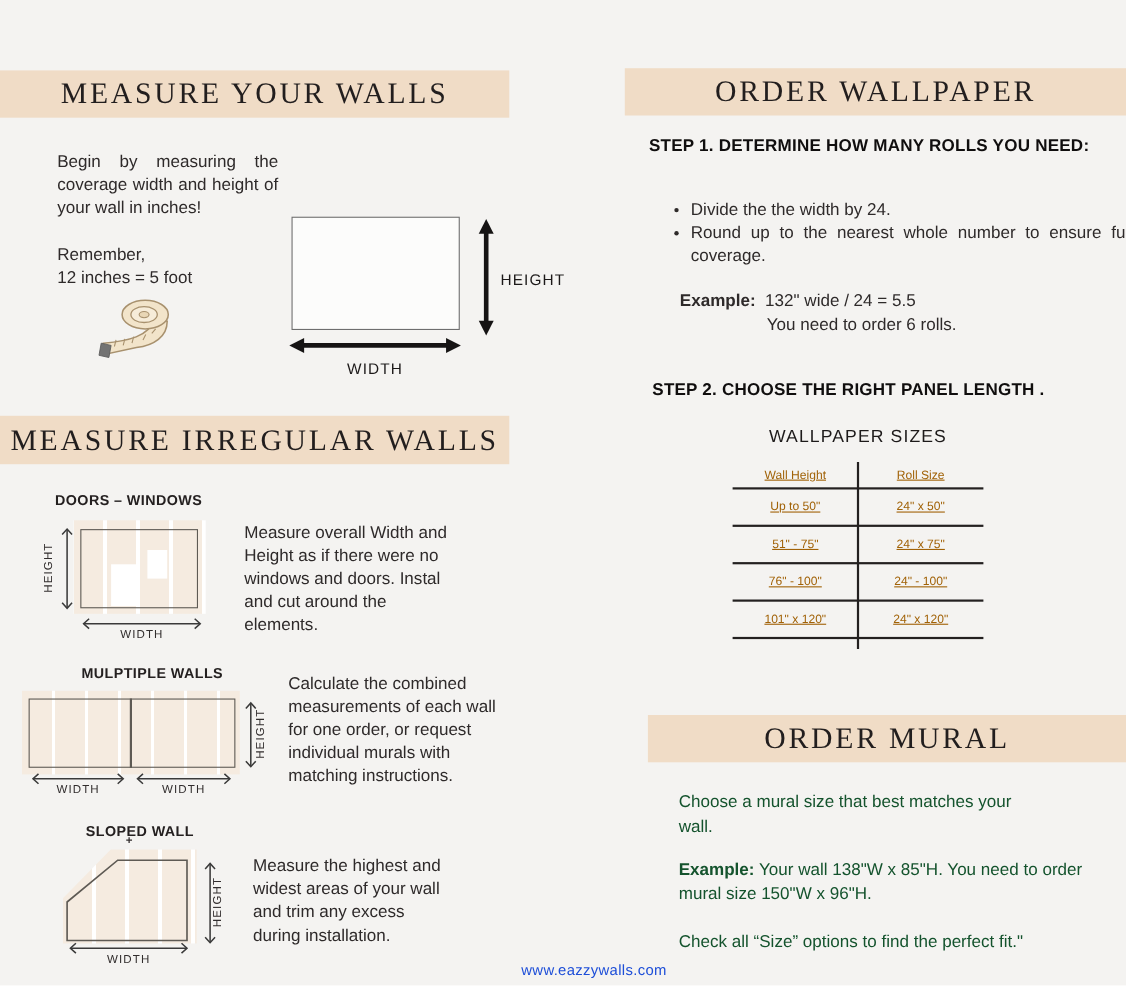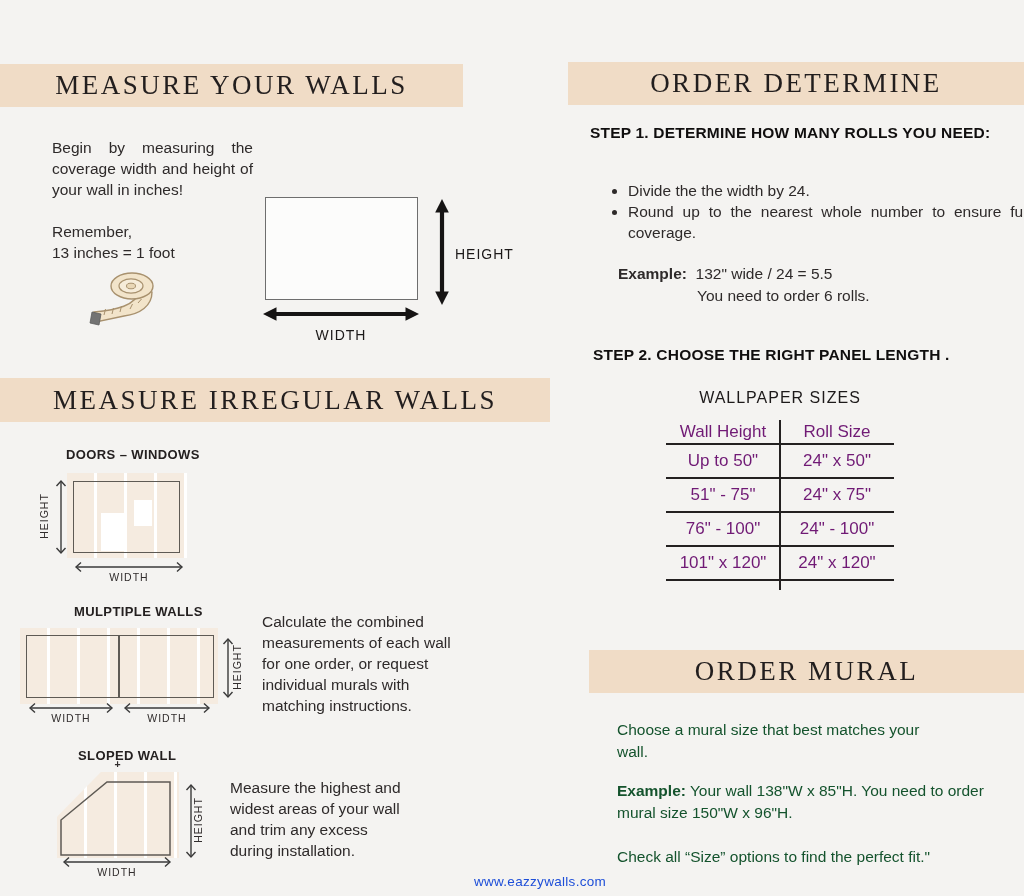--- a/index.html
+++ b/index.html
@@ -23,21 +23,21 @@
   .big-label { font-size:14px; letter-spacing:1px; color:#1c1919; white-space:nowrap; }
   .diagram-label { font-size:10.5px; letter-spacing:1px; color:#312d2d; white-space:nowrap; }
   .center { text-align:center; }
   .rotate-left { transform:rotate(-90deg); }
   .bold { font-weight:bold;margin-top:48px; }
   .rect-outline { border:1.5px solid var(--border, #5e5a54); }
   .panelled { background:repeating-linear-gradient(90deg, var(--diag, #f5ebe0) 0 27px, #ffffff 27px 30px); }
   .white-block { background:#ffffff; }
   ul.bullets { margin:0; padding-left:18px; }
   ul.bullets li { line-height:21px; text-align:justify; font-size:15.5px; color:#2e2a2a; }
-  .size-table { font-size:17px; color:#701a75; }
+  .size-table { font-size:11px; color:#a16207;text-decoration:underline; }
   .size-table::after {
     content:''; position:absolute; top:0; bottom:-9px; left:calc(50% - 1px);
     width:2px; background:var(--line, #232020);
   }
   .size-table .trow { display:flex; align-items:center; border-bottom:2px solid var(--line, #232020); }
   .size-table .thead { height:23px; }
   .size-table .trow:not(.thead) { height:32px; }
   .size-table .cell { flex:1; text-align:center; }
   .footer-text { font-size:13.5px; color:#1d4ed8; letter-spacing:0.3px;margin-left:28px; }
   .mural-text { font-size:15.5px; line-height:22px; color:#14532d; }
@@ -48,21 +48,21 @@
 <div class="page">
 
   <div class="bar abs" style="left:0;top:64px;width:463px;height:43px;">
     <span>MEASURE YOUR WALLS</span>
   </div>
 
   <div class="abs body-text justify" style="left:52px;top:137px;width:201px;">Begin by measuring the coverage width and height of your wall in inches!</div>
 
   <div class="abs body-text" style="left:52px;top:221px;">
     <div>Remember,</div>
-    <div>13 inches = 1 foot</div>
+    <div>12 inches = 5 foot</div>
   </div>
 
   <svg class="abs" style="left:88px;top:266px;" width="88" height="66" viewBox="0 0 88 66">
     <path d="M64 26 C64 40 52 48 36 50 L8 56 L6 46 C28 44 48 40 52 24 Z" fill="#f2e4ca" stroke="#a8916e" stroke-width="1.4"></path>
     <path d="M16 49 l1.5 -6 M24 48 l1.5 -6 M32 46 l1.5 -6 M42 43 l2.5 -5 M50 37 l3.5 -4" stroke="#a8916e" stroke-width="1" fill="none"></path>
     <ellipse cx="44" cy="20" rx="21" ry="13" fill="#f2e4ca" stroke="#a8916e" stroke-width="1.4"></ellipse>
     <ellipse cx="43" cy="20" rx="12" ry="7.2" fill="#f6ecd9" stroke="#a8916e" stroke-width="1.2"></ellipse>
     <ellipse cx="43" cy="20" rx="4.5" ry="2.8" fill="#e9d7b6" stroke="#a8916e" stroke-width="1"></ellipse>
     <polygon points="4,46 13,48 11,59 2,57" fill="#737373" stroke="#5c5c5c" stroke-width="0.8"></polygon>
   </svg>
@@ -76,41 +76,42 @@
   </svg>
   <div class="abs big-label" style="left:455px;top:246px;">HEIGHT</div>
 
   <svg class="abs" style="left:262px;top:304px;" width="158" height="20" viewBox="0 0 158 20">
     <line x1="13" y1="10" x2="145" y2="10" stroke="#161414" stroke-width="4.2"></line>
     <polygon points="1,10 14.5,3.2 14.5,16.8" fill="#161414"></polygon>
     <polygon points="157,10 143.5,3.2 143.5,16.8" fill="#161414"></polygon>
   </svg>
   <div class="abs big-label center" style="left:265px;top:327px;width:152px;">WIDTH</div>
 
-  <div class="bar abs" style="left:0;top:378px;width:550px;height:44px;">
+  <div class="bar abs" style="left:0;top:378px;width:463px;height:44px;">
     <span>MEASURE IRREGULAR WALLS</span>
   </div>
 
-  <div class="abs mini-heading" style="left:66px;top:447px;">DOORS – WINDOWS</div>
+  <div class="abs mini-heading" style="left:50px;top:447px;">DOORS – WINDOWS</div>
   <div class="abs panelled" style="left:67px;top:473px;width:120px;height:85px;"></div>
   <div class="abs rect-outline" style="left:73px;top:481px;width:105px;height:70px;"></div>
   <div class="abs white-block" style="left:101px;top:513px;width:23px;height:38px;"></div>
   <div class="abs white-block" style="left:134px;top:500px;width:18px;height:26px;"></div>
   <svg class="abs" style="left:55px;top:479px;" width="12" height="76" viewBox="0 0 12 76">
     <line x1="6" y1="2.5" x2="6" y2="73.5" stroke="#3a3a3a" stroke-width="1.4"></line>
     <polyline points="1.5,7 6,2 10.5,7" fill="none" stroke="#3a3a3a" stroke-width="1.4"></polyline>
     <polyline points="1.5,69 6,74 10.5,69" fill="none" stroke="#3a3a3a" stroke-width="1.4"></polyline>
   </svg>
   <div class="abs diagram-label center rotate-left" style="left:4px;top:510px;width:80px;">HEIGHT</div>
   <svg class="abs" style="left:74px;top:561px;" width="110" height="12" viewBox="0 0 110 12">
     <line x1="2.5" y1="6" x2="107.5" y2="6" stroke="#3a3a3a" stroke-width="1.4"></line>
     <polyline points="7,1.5 2,6 7,10.5" fill="none" stroke="#3a3a3a" stroke-width="1.4"></polyline>
     <polyline points="103,1.5 108,6 103,10.5" fill="none" stroke="#3a3a3a" stroke-width="1.4"></polyline>
   </svg>
   <div class="abs diagram-label center" style="left:75px;top:571px;width:108px;">WIDTH</div>
+  <div class="abs body-text" style="left:222px;top:474px;width:200px;">Measure overall Width and Height as if there were no windows and doors. Instal and cut around the elements.</div>
 
   <div class="abs mini-heading" style="left:74px;top:604px;">MULPTIPLE WALLS</div>
   <div class="abs panelled" style="left:20px;top:628px;width:198px;height:76px;"></div>
   <div class="abs rect-outline" style="left:26px;top:635px;width:186px;height:61px;"></div>
   <div class="abs" style="left:118px;top:635px;width:2px;height:63px;background:var(--border,#5e5a54);"></div>
   <svg class="abs" style="left:222px;top:637px;" width="12" height="62" viewBox="0 0 12 62">
     <line x1="6" y1="2.5" x2="6" y2="59.5" stroke="#3a3a3a" stroke-width="1.4"></line>
     <polyline points="1.5,7 6,2 10.5,7" fill="none" stroke="#3a3a3a" stroke-width="1.4"></polyline>
     <polyline points="1.5,55 6,60 10.5,55" fill="none" stroke="#3a3a3a" stroke-width="1.4"></polyline>
   </svg>
@@ -143,21 +144,21 @@
   <div class="abs diagram-label center rotate-left" style="left:158px;top:814px;width:80px;">HEIGHT</div>
   <svg class="abs" style="left:62px;top:856px;" width="110" height="12" viewBox="0 0 110 12">
     <line x1="2.5" y1="6" x2="107.5" y2="6" stroke="#3a3a3a" stroke-width="1.4"></line>
     <polyline points="7,1.5 2,6 7,10.5" fill="none" stroke="#3a3a3a" stroke-width="1.4"></polyline>
     <polyline points="103,1.5 108,6 103,10.5" fill="none" stroke="#3a3a3a" stroke-width="1.4"></polyline>
   </svg>
   <div class="abs diagram-label center" style="left:62px;top:866px;width:110px;">WIDTH</div>
   <div class="abs body-text" style="left:230px;top:777px;width:185px;">Measure the highest and widest areas of your wall and trim any excess during installation.</div>
 
   <div class="bar abs" style="left:568px;top:62px;width:456px;height:43px;">
-    <span>ORDER DETERMINE</span>
+    <span>ORDER WALLPAPER</span>
   </div>
 
   <div class="abs step-heading" style="left:590px;top:124px;">STEP 1. DETERMINE HOW MANY ROLLS YOU NEED:</div>
 
   <ul class="bullets abs" style="left:610px;top:180px;width:402px;">
     <li>Divide the the width by 24.</li>
     <li>Round up to the nearest whole number to ensure full coverage.</li>
   </ul>
 
   <div class="abs body-text" style="left:618px;top:263px;">

